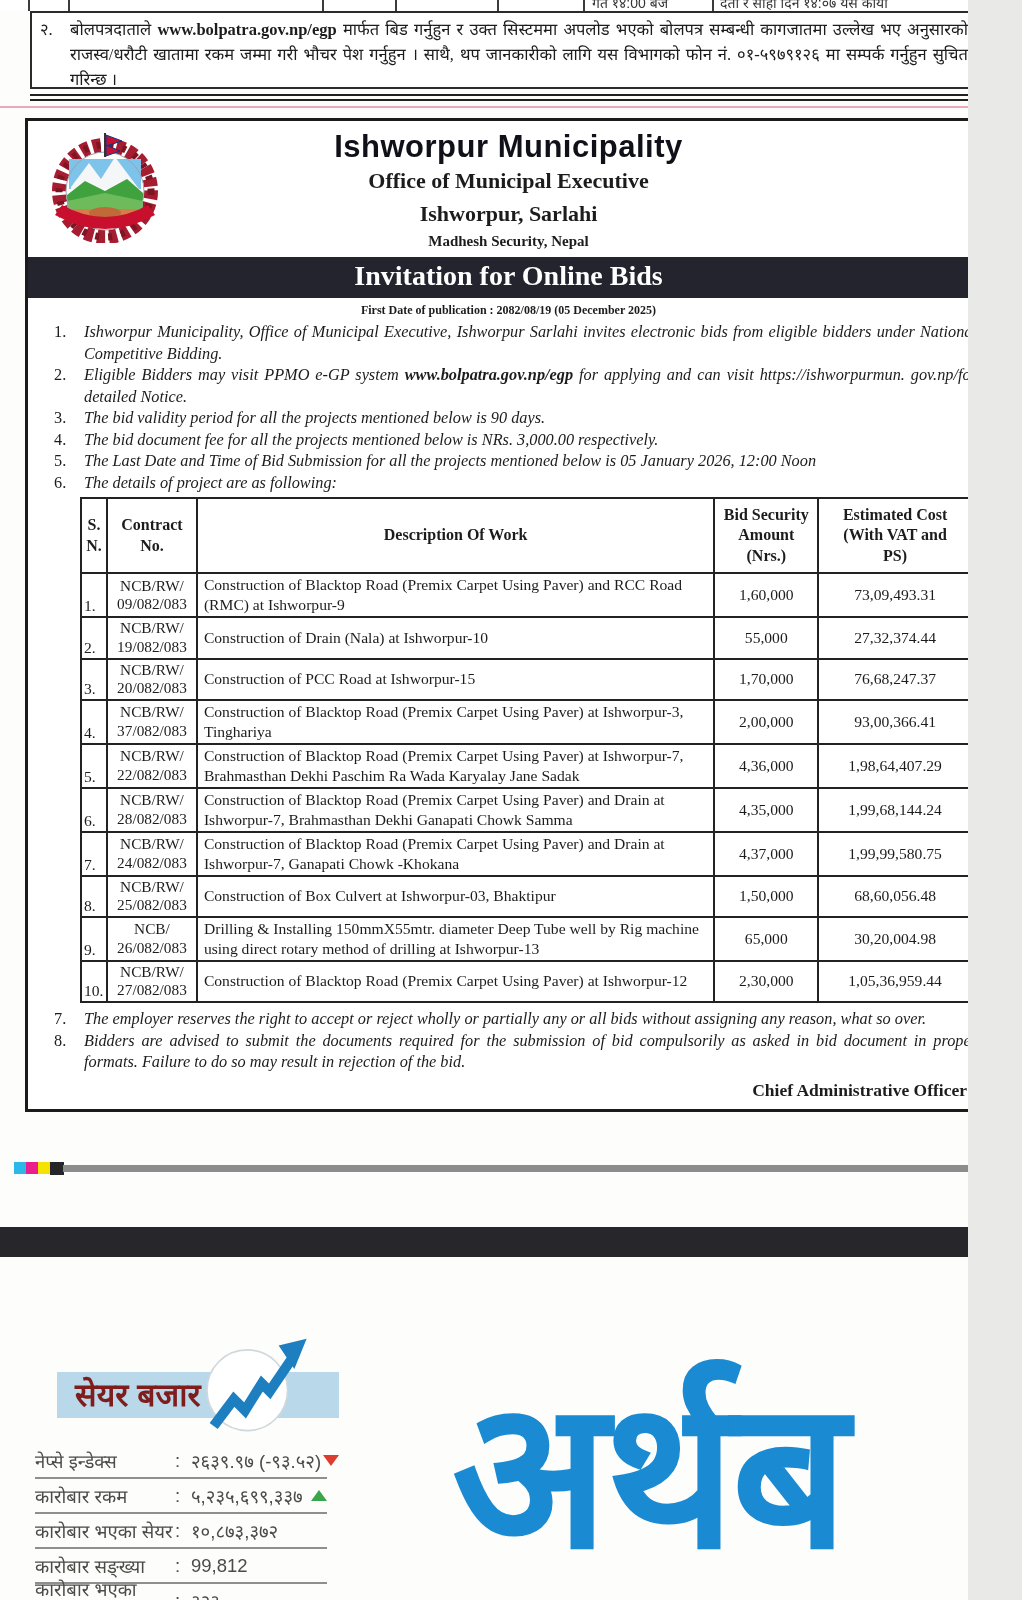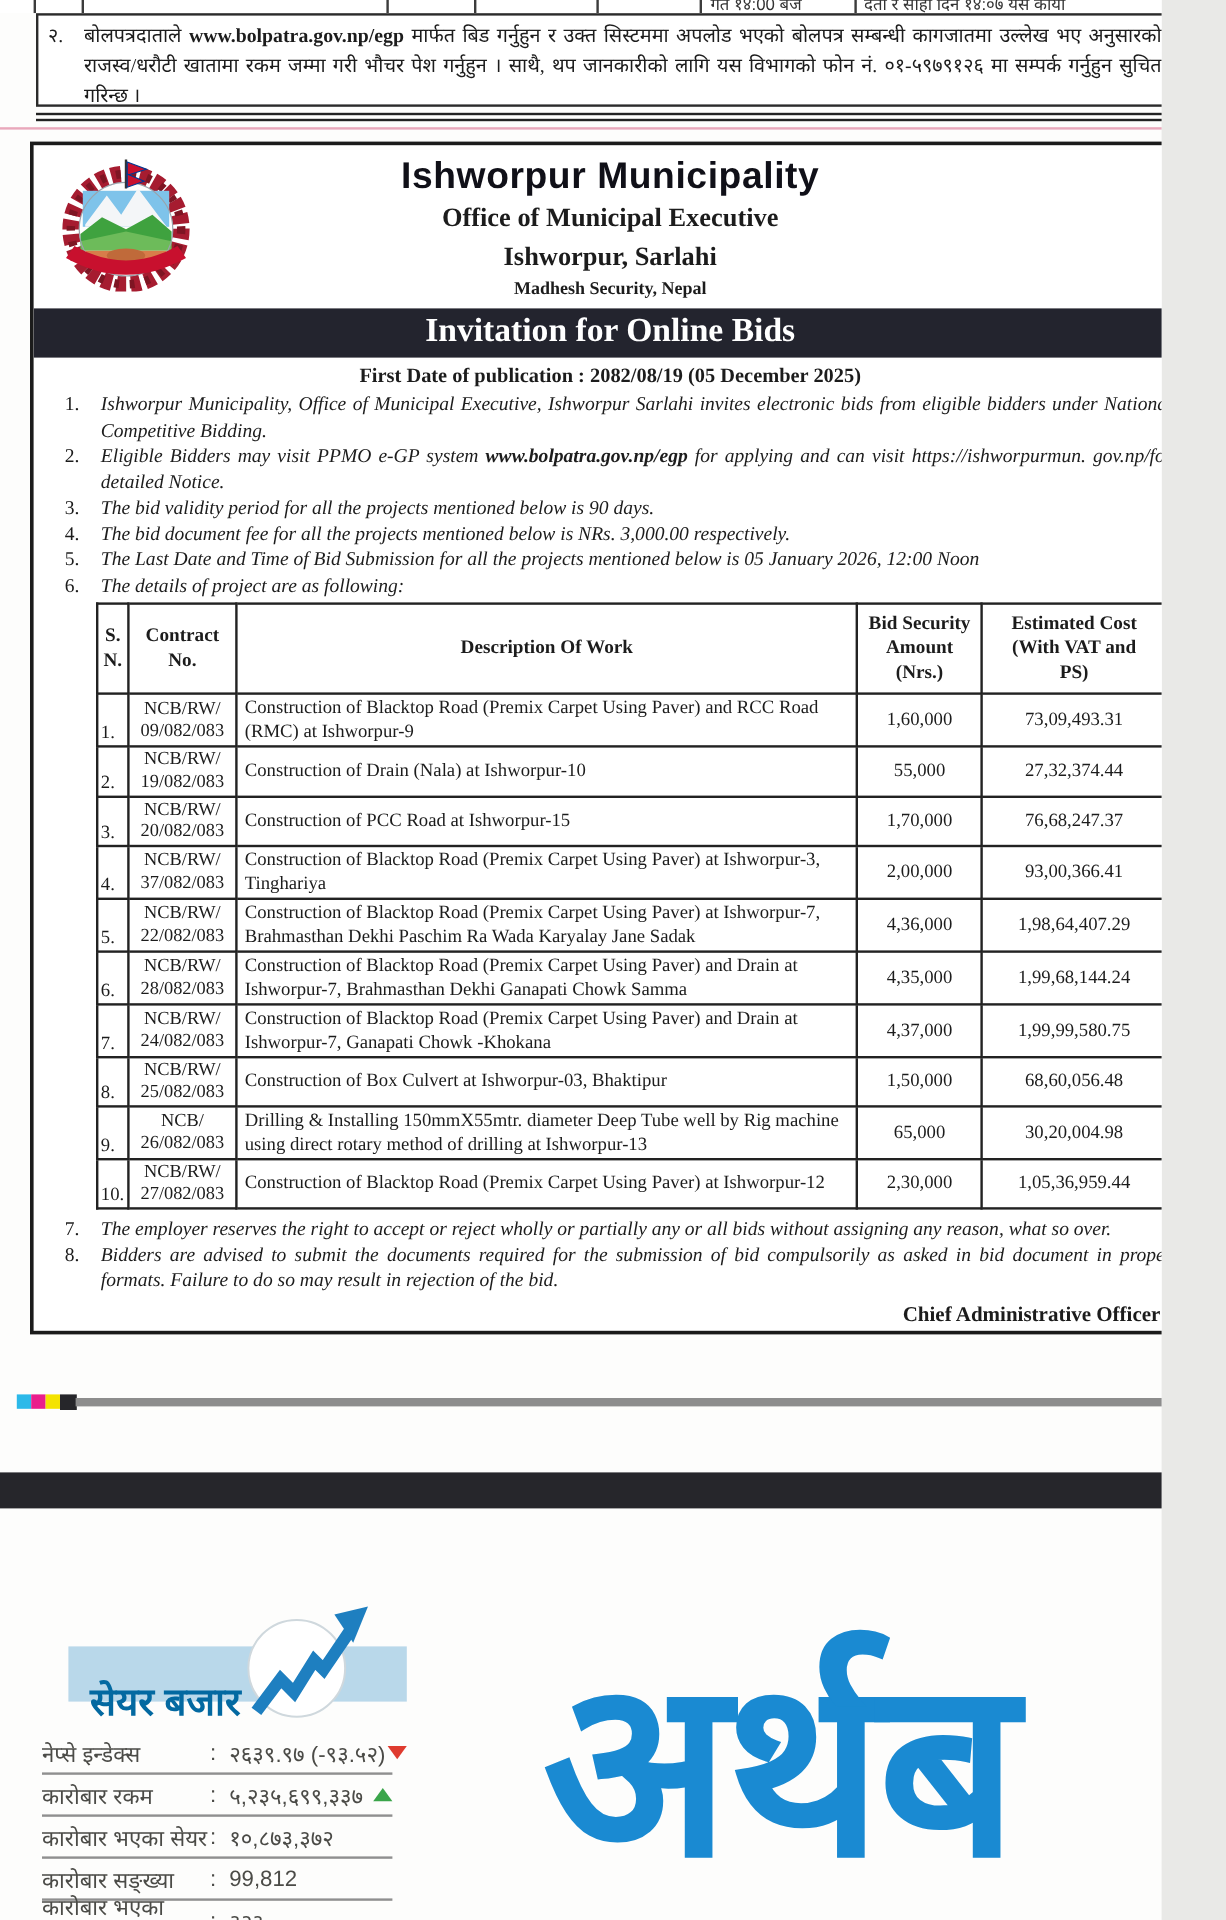--- a/index.html
+++ b/index.html
@@ -33,21 +33,21 @@
   .logo-wrap { position:absolute; left:13px; top:8px; width:128px; height:114px; }
   .titles { text-align:center; padding-top:8px; }
   .t-muni { font-family:"Liberation Sans",sans-serif; font-weight:bold; font-size:31px; letter-spacing:.5px; color:#101018; }
   .t-office { font-weight:bold; font-size:22px; margin-top:3px; }
   .t-place { font-weight:bold; font-size:22px; margin-top:7px; }
   .t-prov { font-weight:bold; font-size:15px; margin-top:6px; }
   .title-bar {
     margin-top:7px; background:#23242e; color:#fff; text-align:center;
     font-weight:bold; font-size:28px; padding:3px 0 6px;
   }
-  .pubdate { text-align:center; font-weight:bold; font-size:17px; margin:5px 0 3px; }
+  .pubdate { text-align:center; font-weight:bold; font-size:12px; margin:5px 0 3px; }
   .nlist { margin:0 12px 0 14px; }
   .li { display:flex; font-size:16.3px; line-height:1.32; }
   .num { flex:none; width:42px; padding-left:12px; }
   .txt { flex:1; text-align:justify;font-style:italic; }
   
   table.projects { border-collapse:collapse; margin:4px 0 0 52px; width:893px; background:#fff; }
   .projects th, .projects td { border:2px solid #222; vertical-align:middle; }
   .projects th { font-weight:bold; text-align:center; white-space:pre-line; font-size:16px; line-height:1.28; padding:6px 2px; height:70px; }
   .projects td { height:41px; font-size:15.6px; }
   .projects td.sn { width:26px; text-align:left; padding:1px 2px; vertical-align:bottom; }
@@ -59,21 +59,21 @@
   
   .cmyk { position:absolute; left:0; top:1162px; width:1022px; height:14px; }
   .sq { position:absolute; top:0; width:12px; height:12px; }
   .graybar { position:absolute; left:63px; top:3px; width:914px; height:7px; background:#8d8d8d; }
   
   .black-band { position:absolute; left:0; top:1227px; width:1022px; height:30px; background:#26262b; }
   
   .mkt-banner { position:absolute; left:57px; top:1372px; width:282px; height:46px; background:#b9d8ea; }
   .mkt-banner-label {
     font-family:"Liberation Sans",sans-serif; font-weight:bold; font-size:32px;
-    color:#0369a1; line-height:46px; padding-left:18px;margin-top:23px;
+    color:#7f1d1d; line-height:46px; padding-left:18px;
   }
   .mkt-chart { position:absolute; left:196px; top:1332px; width:116px; height:112px; }
   .mkt-rows { position:absolute; left:35px; top:1444px; width:292px; font-family:"Liberation Sans",sans-serif; }
   .mrow { display:flex; align-items:center; height:35px; border-bottom:2px solid #8f8f8f; font-size:18.5px; color:#4b4b47; }
   .mlabel { flex:none; width:140px; }
   .mcolon { flex:none; width:16px; }
   .mvalue { flex:1; white-space:nowrap; }
   .tri { flex:none; width:0; height:0; margin-left:2px; }
   .tri.down { border-left:8px solid transparent; border-right:8px solid transparent; border-top:11px solid #df3b2f; }
   .tri.up { border-left:8px solid transparent; border-right:8px solid transparent; border-bottom:11px solid #3aa54a; }

